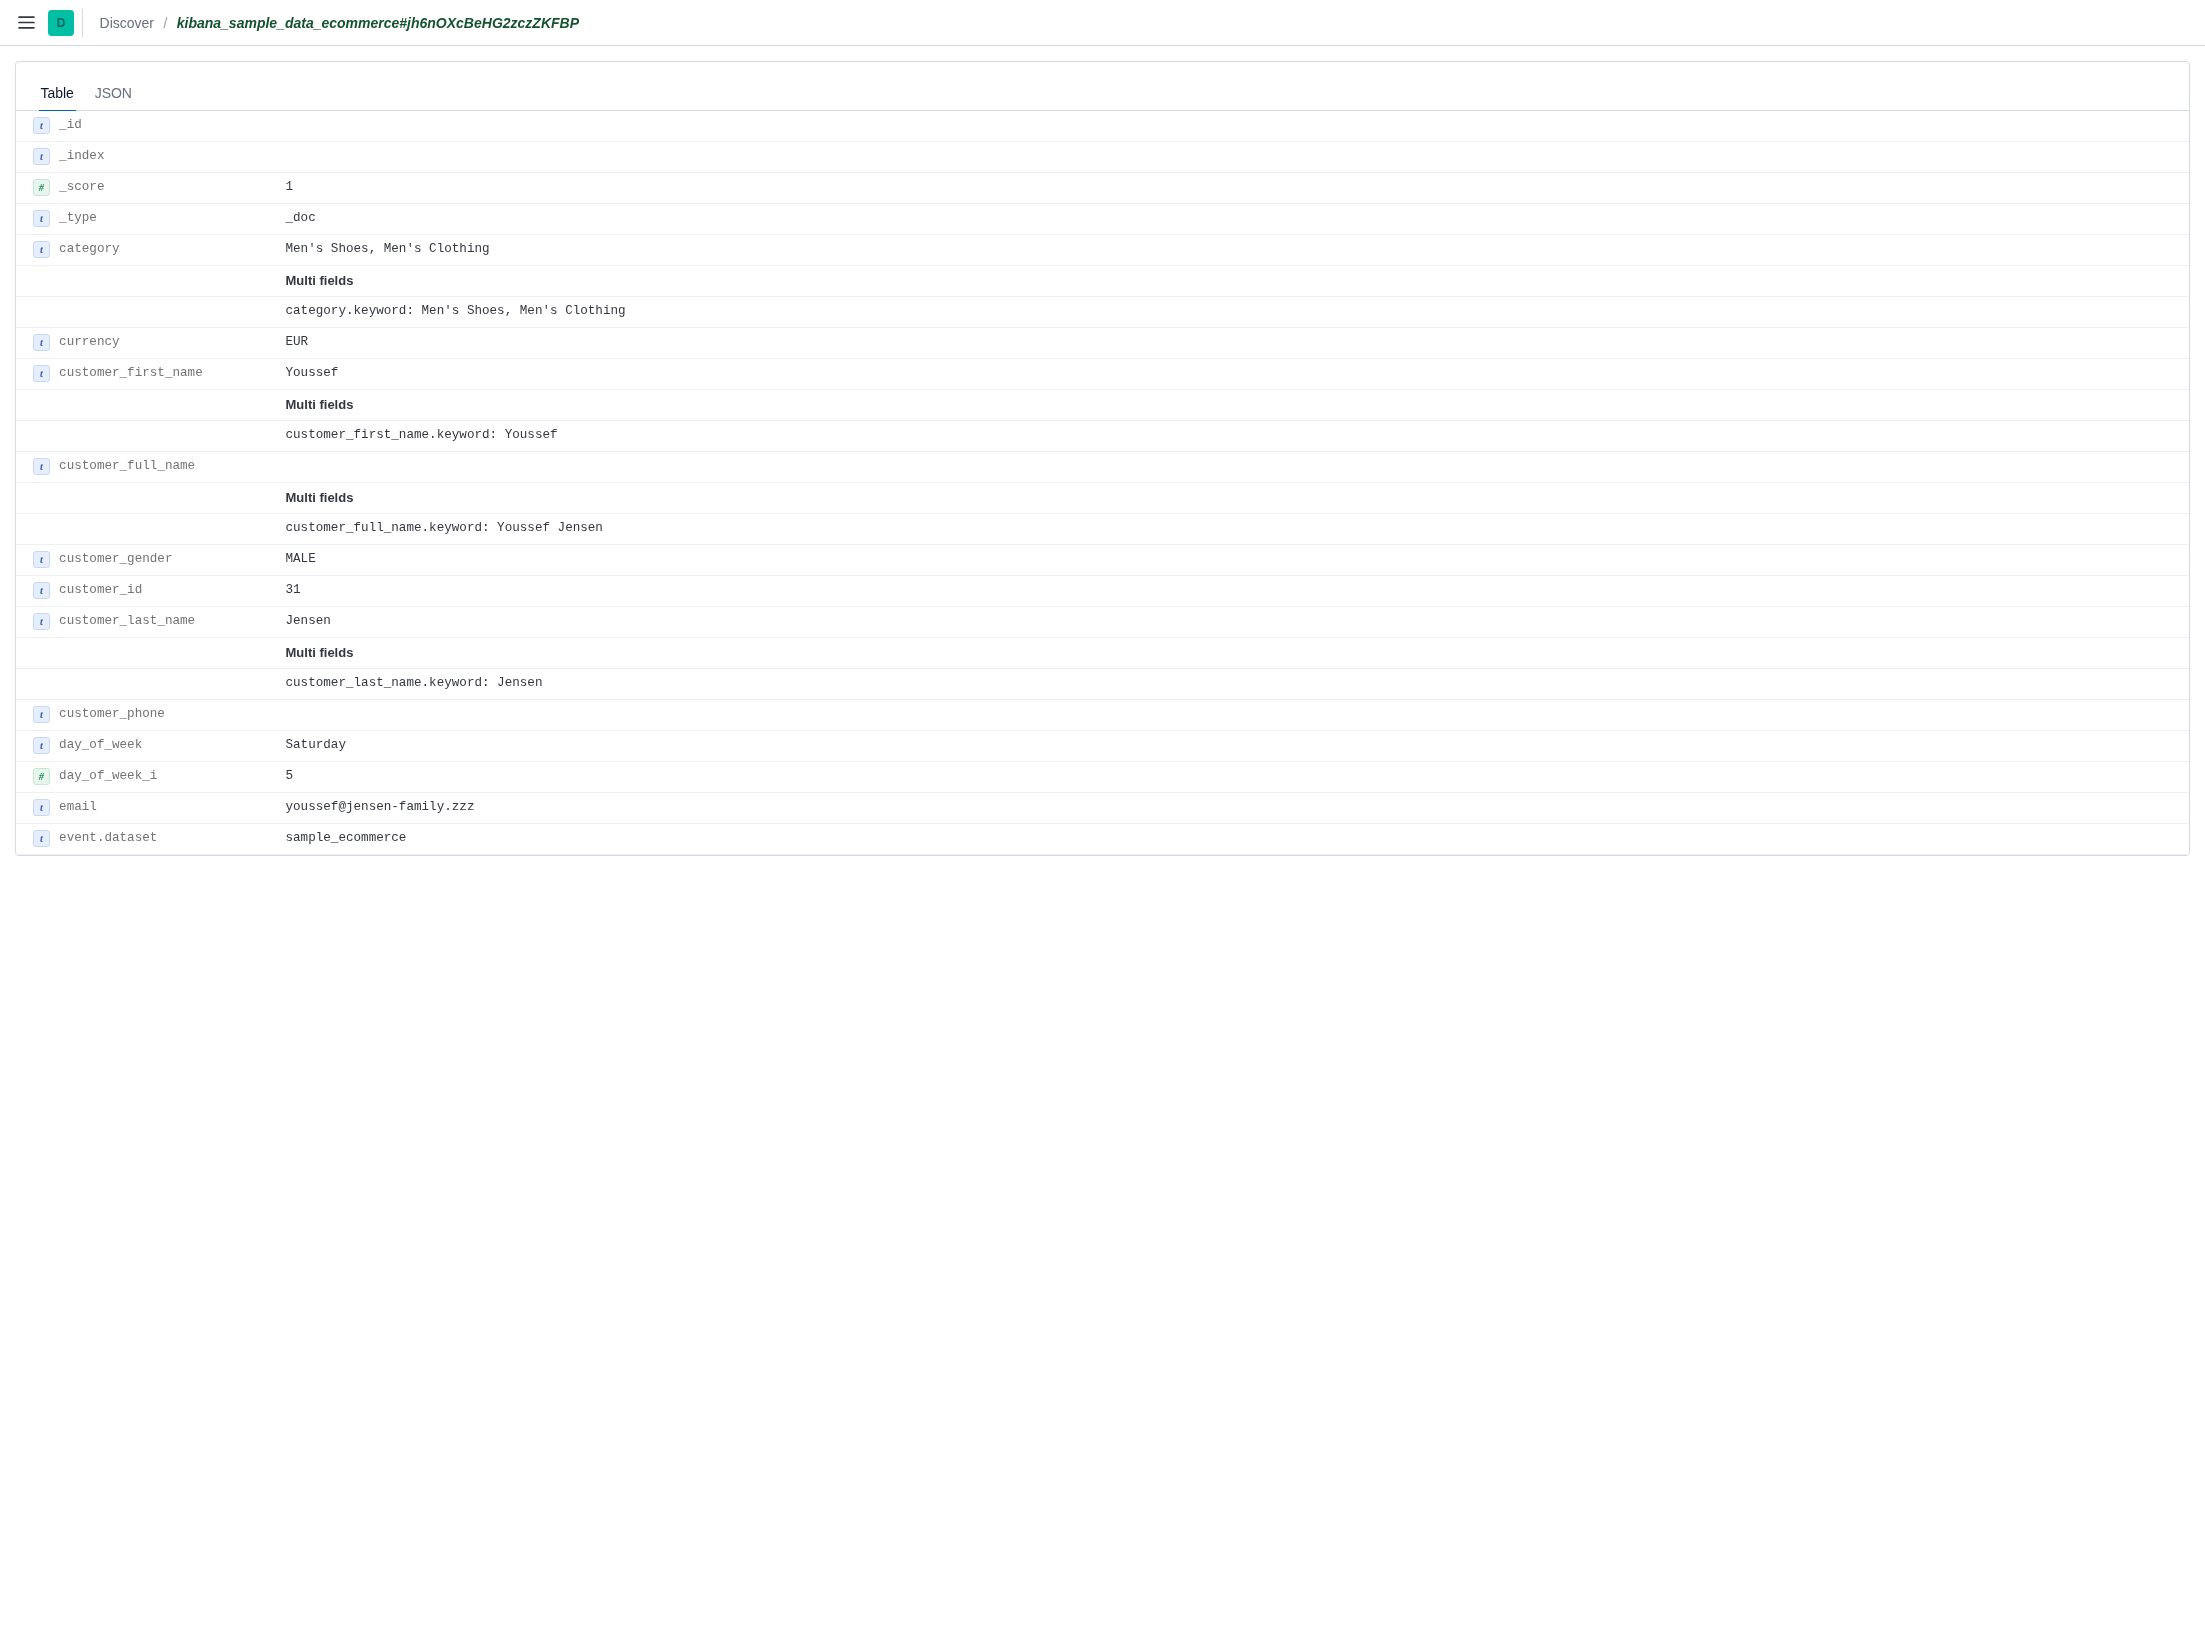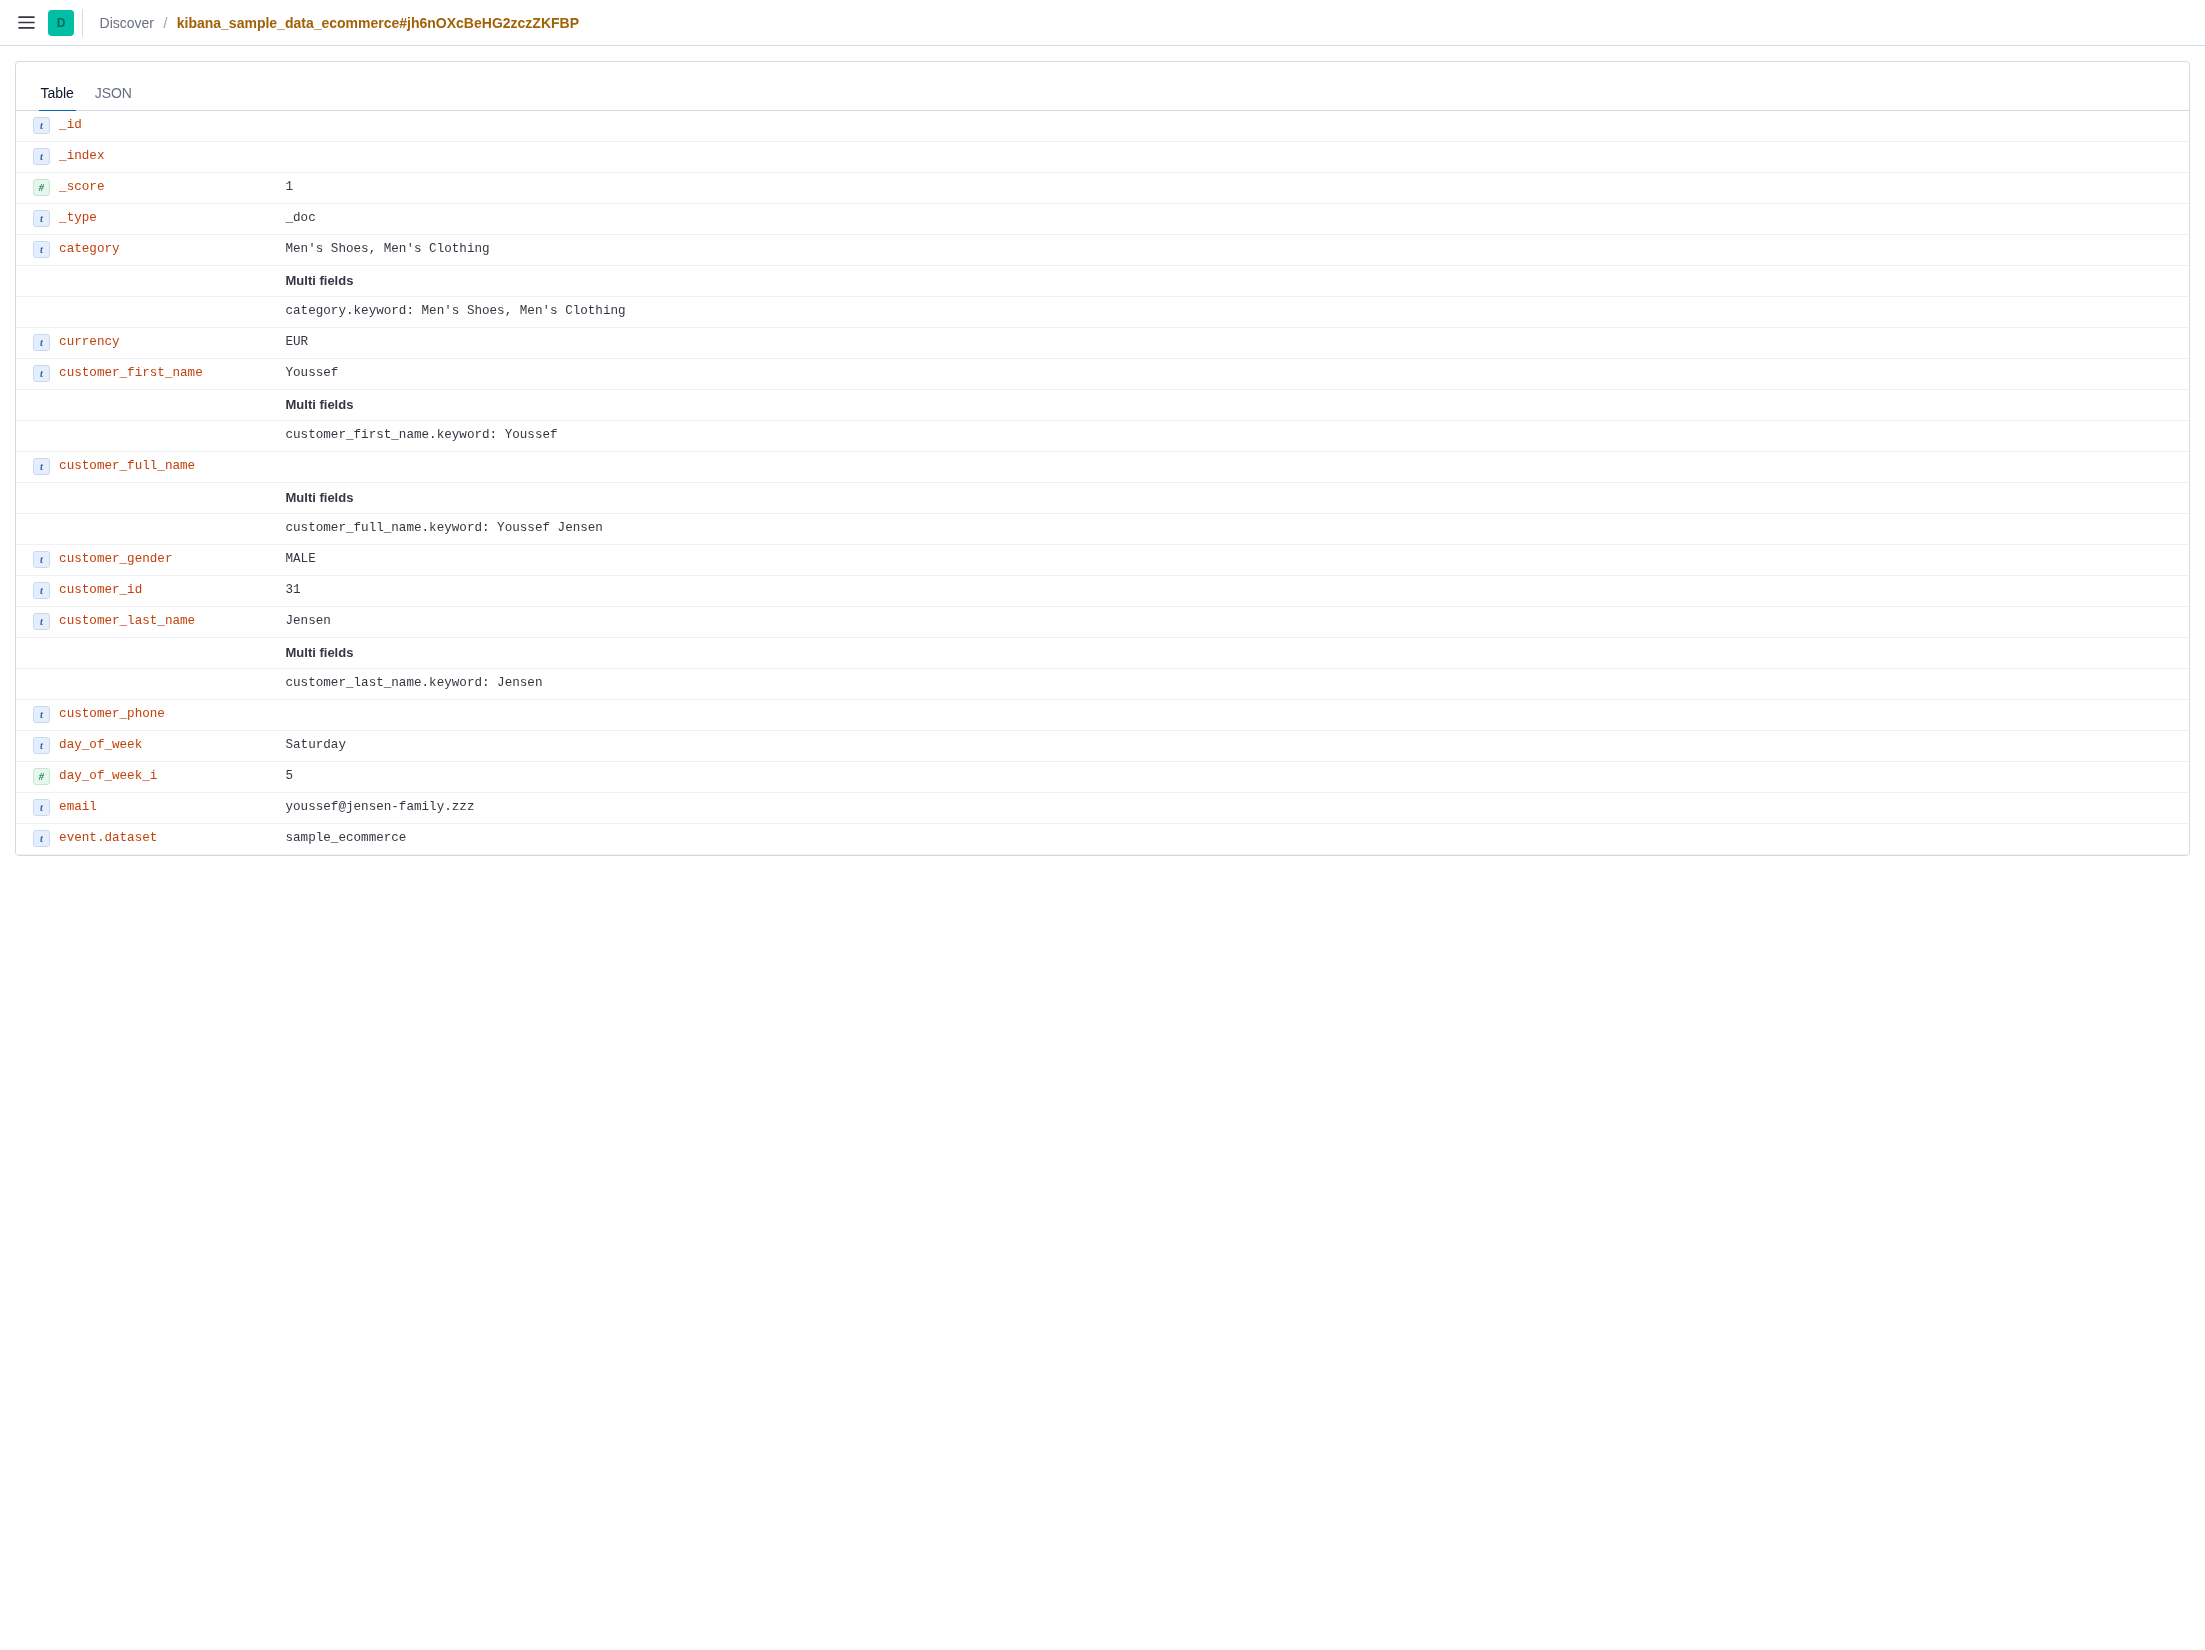--- a/index.html
+++ b/index.html
@@ -48,21 +48,21 @@
     margin-right: 17px;
   }
   .breadcrumbs {
     display: flex;
     align-items: flex-end;
     font-size: 14px;
     gap: 9.4px;
   }
   .crumb-parent { color: #69707d; cursor: pointer; }
   .crumb-slash { color: #98a2b3; }
-  .crumb-current { color: #a16207; font-weight: 600; }
+  .crumb-current { color: #14532d; font-weight: 600; font-style: italic; }
 
   
   .page {
     padding: 15px;
   }
   .panel {
     border: 0.9px solid #d3dae6;
     border-radius: 3.7px;
     background: #fff;
     padding: 22.5px 0 0 0;
@@ -118,21 +118,21 @@
     font-family: Georgia, "Times New Roman", serif;
   }
   .type-t { background: #e6eefc; color: #2e62b7; border: 0.9px solid #c7d8f5; }
   .type-n { background: #e8f5ee; color: #1f8f56; border: 0.9px solid #c5e8d3; }
   .cell-name {
     flex: 0 0 232px;
     padding-top: 1.9px;
     font-family: "SFMono-Regular", Consolas, "Liberation Mono", Menlo, monospace;
     font-weight: 400;
     font-size: 12.6px;
-    color: #c2410c;
+    color: #737373;
     padding-left: 5.6px;
   }
   .cell-val {
     flex: 1;
     padding-top: 1.9px;
     font-family: "SFMono-Regular", Consolas, "Liberation Mono", Menlo, monospace;
     font-size: 12.6px;
     color: #343741;
     white-space: pre-wrap;
     word-break: break-word;

